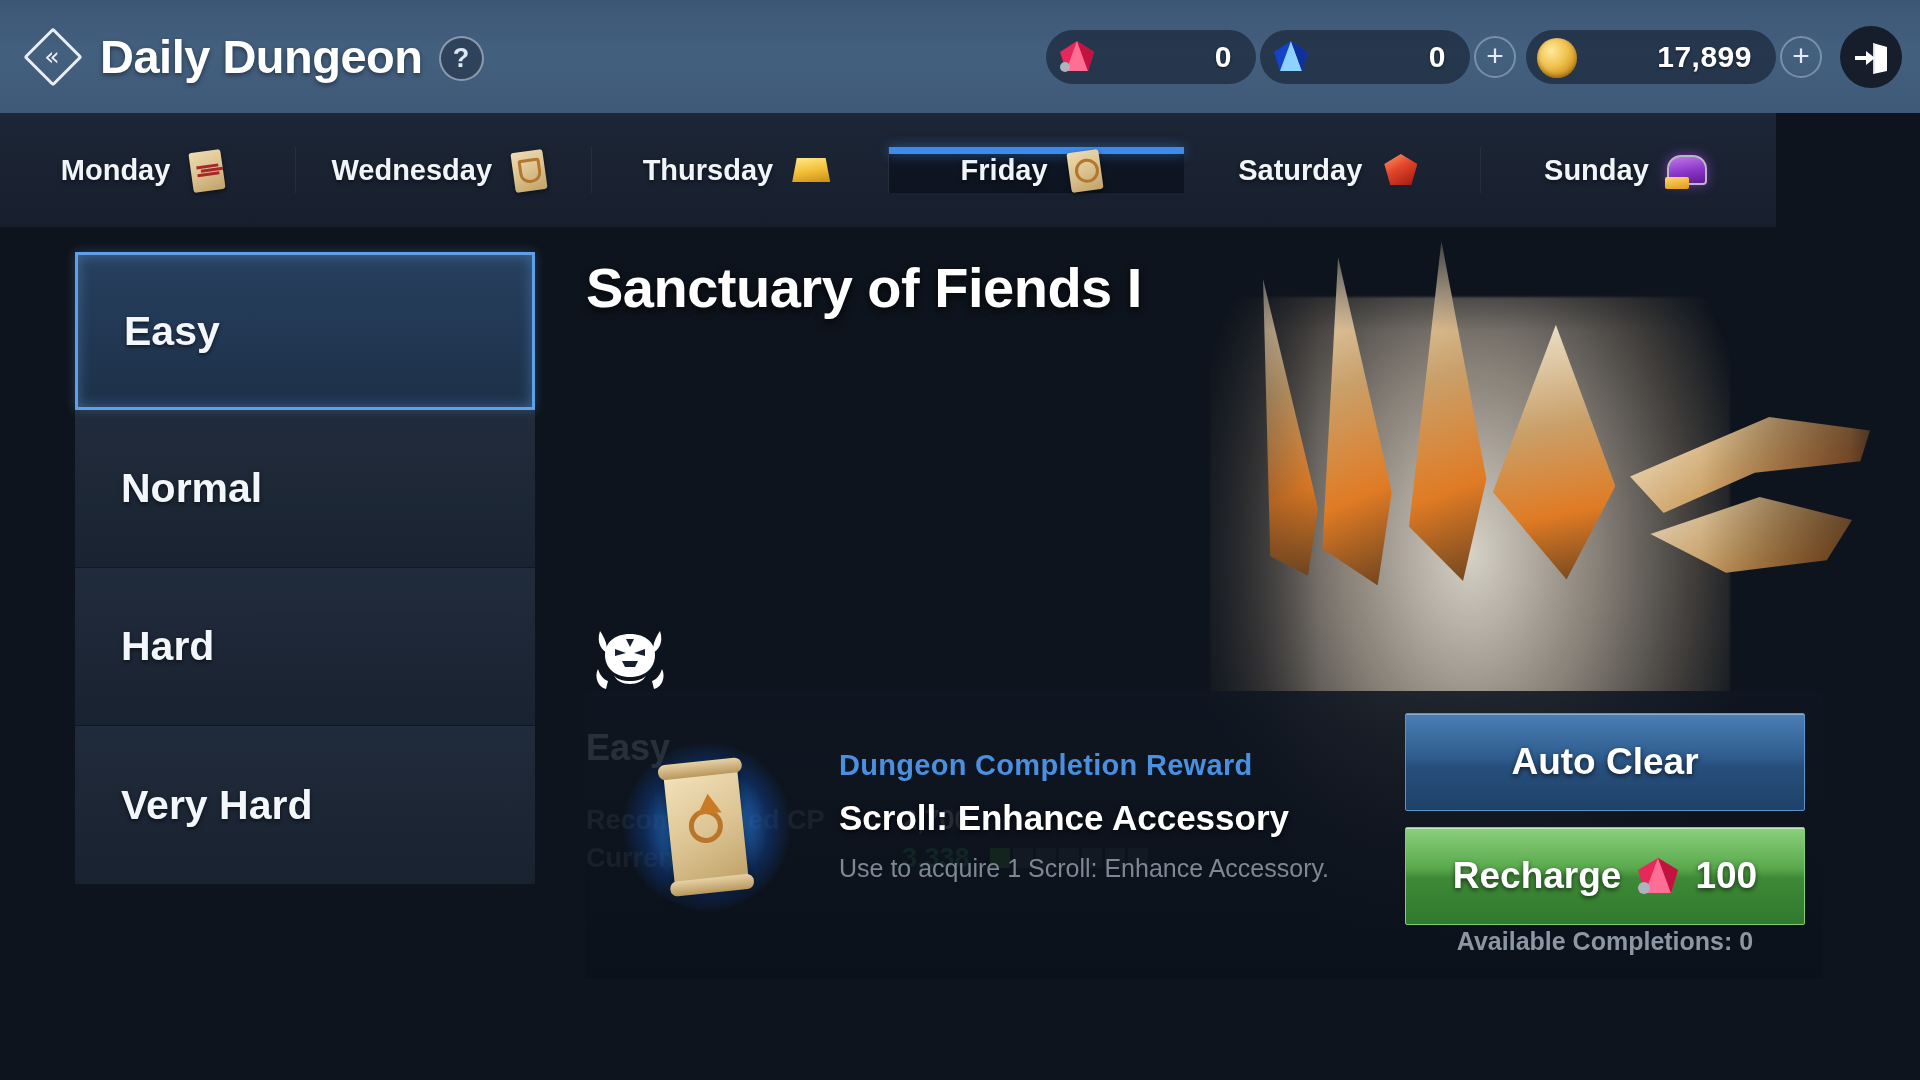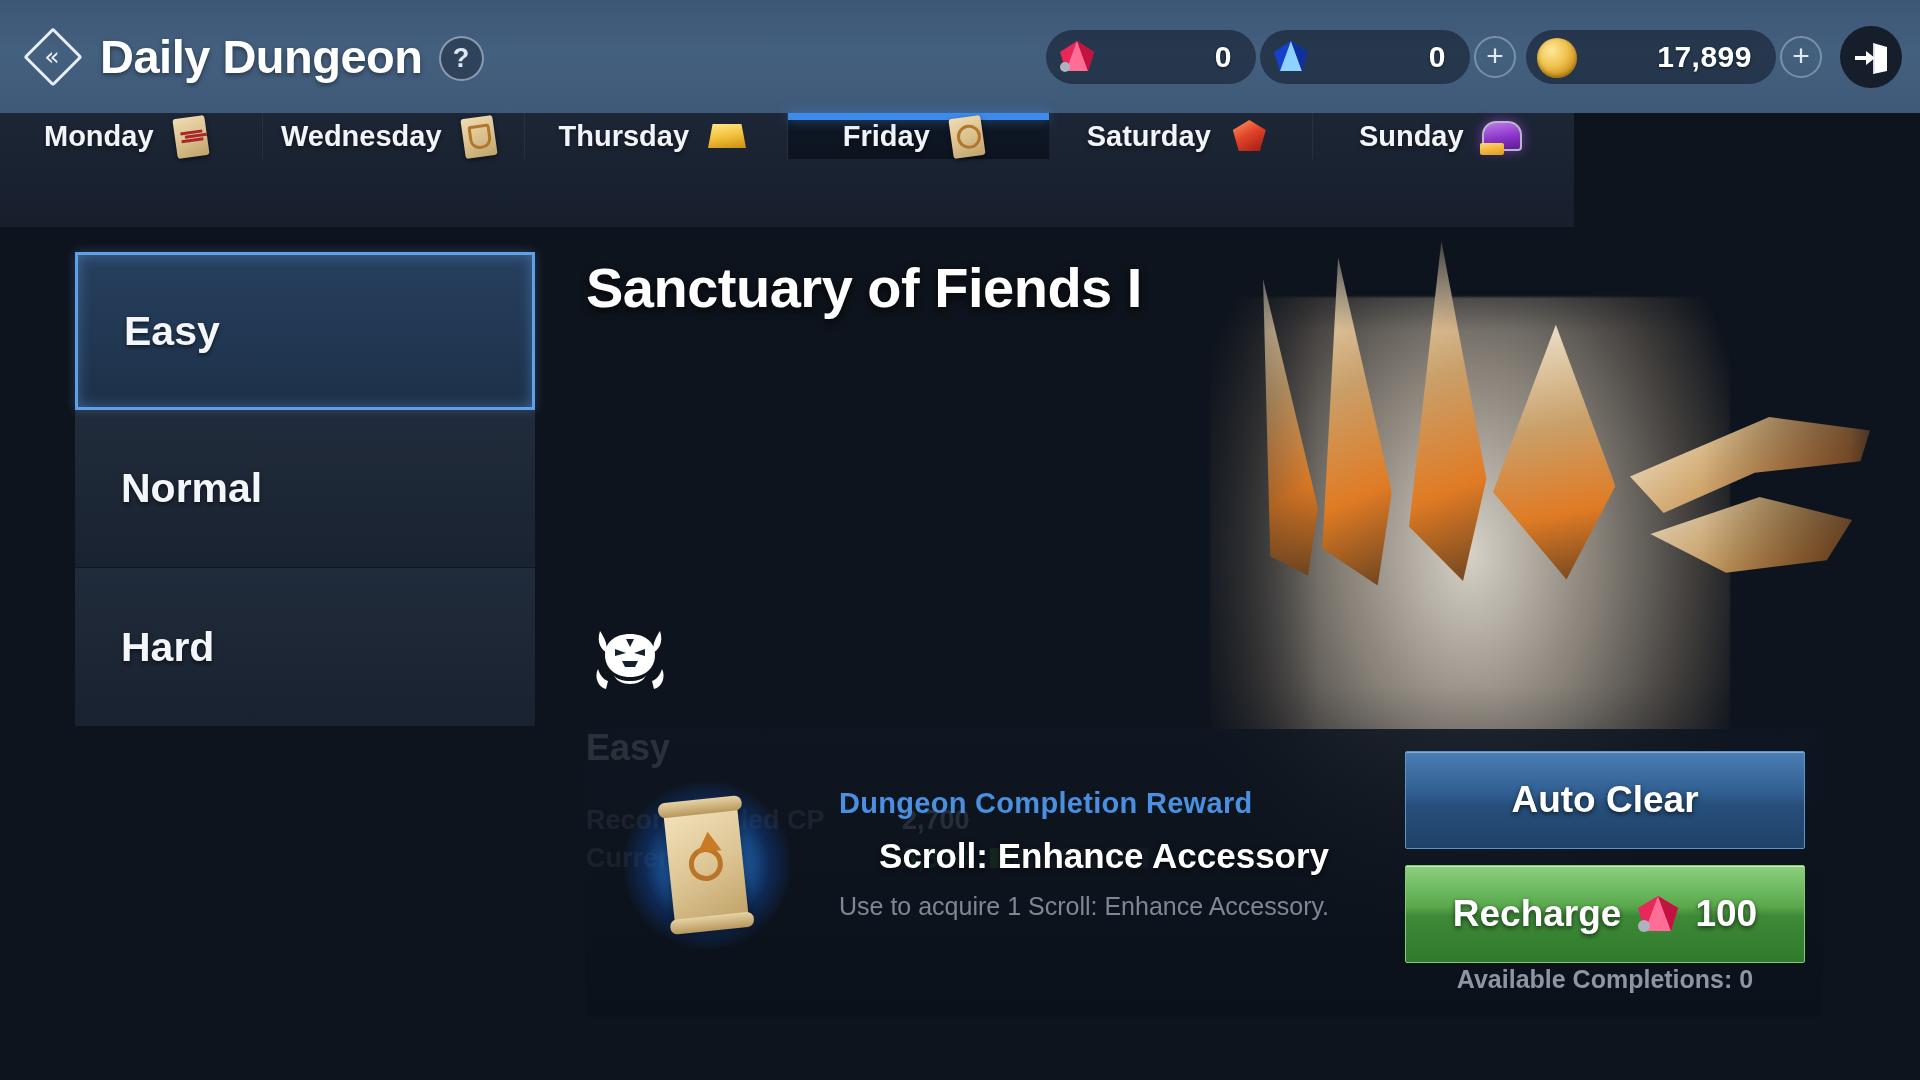--- a/index.html
+++ b/index.html
@@ -70,23 +70,23 @@
     position: absolute; left: 5px; top: 8px; width: 40px; height: 34px;
   }
   .coin-ico {
     position: absolute; left: 5px; top: 6px; width: 40px; height: 40px; border-radius: 50%;
     background: radial-gradient(circle at 36% 32%, #ffe99a 0%, #f0c24e 42%, #c98e1c 78%, #9c6a0d 100%);
     box-shadow: inset 0 -2px 4px rgba(120,75,0,.6);
   }
 
   
   .tabs {
-    position: absolute; left: 0; top: 113px; width: 1574px; height: 114px;
+    position: absolute; left: 0; top: 113px; width: 1776px; height: 114px;
     background: linear-gradient(180deg, #1d2636 0%, #171f2d 100%);
-    display: flex; align-items: flex-start;
+    display: flex; align-items: center;
   }
   .tab {
     flex: 1 1 0; position: relative; display: flex; align-items: center;
     justify-content: center; gap: 12px; cursor: pointer;
     border-right: 1px solid rgba(255,255,255,.055);
   }
   .tab:last-child { border-right: none; }
   .tab-label { color: #f1f5fa; font-size: 29px; font-weight: bold;
     text-shadow: 0 2px 4px rgba(0,0,0,.5); white-space: nowrap; }
   .tab-ico { width: 52px; height: 46px; position: relative; flex: 0 0 52px; }
@@ -202,21 +202,21 @@
   .seg { width: 20px; height: 20px; background: #4a5160; border-radius: 1px; }
   .seg.on { background: #4fb81e; }
 
   
   .reward-panel {
     position: absolute; left: 585px; top: 485px; width: 1238px; height: 288px;
     background: linear-gradient(180deg, rgba(15,22,33,.88) 0%, rgba(11,17,26,.92) 100%);
     border-radius: 3px;
     top: 485px;
   }
-  .reward-panel { top: 502px; }
+  .reward-panel { top: 464px; }
   .reward-icon { position: absolute; left: 38px; top: 52px; width: 168px; height: 168px; }
   .reward-glow {
     position: absolute; left: 0; top: 0; width: 168px; height: 168px; border-radius: 50%;
     background: radial-gradient(circle, rgba(110,195,255,.95) 0%, rgba(40,130,230,.75) 28%, rgba(18,75,170,.4) 52%, rgba(10,40,90,0) 72%);
   }
   .reward-scroll {
     position: absolute; left: 46px; top: 24px; width: 74px; height: 120px;
     background: linear-gradient(155deg,#f3e3bd 0%,#ddc594 52%,#bfa065 100%);
     border-radius: 4px; transform: rotate(-6deg);
     box-shadow: 0 4px 12px rgba(0,0,0,.6);
@@ -232,21 +232,21 @@
     border: 5px solid #b9762a; border-radius: 50%;
   }
   .reward-ring::after {
     content: ""; position: absolute; left: 5px; top: -20px; width: 0; height: 0;
     border-left: 12px solid transparent; border-right: 12px solid transparent;
     border-bottom: 20px solid #c87b24;
   }
   .reward-text { position: absolute; left: 254px; top: 58px; }
   .reward-kind { color: #4a8fe0; font-size: 29px; font-weight: bold; letter-spacing: .3px; }
   .reward-name { color: #ffffff; font-size: 35px; font-weight: bold; margin-top: 16px;
-    text-shadow: 0 2px 5px rgba(0,0,0,.7); text-align: right; }
+    text-shadow: 0 2px 5px rgba(0,0,0,.7); }
   .reward-desc { color: #7e8793; font-size: 25px; margin-top: 16px; }
 
   .btn-col { position: absolute; right: 18px; top: 22px; width: 400px; }
   .btn {
     height: 98px; display: flex; align-items: center; justify-content: center;
     font-size: 37px; font-weight: bold; color: #fff; cursor: pointer;
     text-shadow: 0 2px 5px rgba(0,0,0,.65); border-radius: 2px;
   }
   .btn-auto {
     background: linear-gradient(180deg, #4a7fb5 0%, #2f5c8e 45%, #274f7c 55%, #1f4269 100%);
@@ -385,20 +385,23 @@
 
     <div class="diff-list">
       <div class="diff-item selected">
         <span class="lbl">Easy</span>
       </div>
       <div class="diff-item">
         <span class="lbl">Normal</span>
       </div>
       <div class="diff-item">
         <span class="lbl">Hard</span>
+      </div>
+      <div class="diff-item">
+        <span class="lbl">Very Hard</span>
       </div>
     </div>
 
     <div class="dungeon-title">Sanctuary of Fiends I</div>
 
     <div class="oni">
       <svg viewBox="0 0 76 68">
         <path d="M8 6 C4 18 10 26 16 28 L14 18 C12 12 10 9 8 6 Z" fill="#ffffff"></path>
         <path d="M68 6 C72 18 66 26 60 28 L62 18 C64 12 66 9 68 6 Z" fill="#ffffff"></path>
         <path d="M38 9 C22 9 13 18 13 30 C13 42 22 52 38 52 C54 52 63 42 63 30 C63 18 54 9 38 9 Z" fill="#ffffff"></path>

